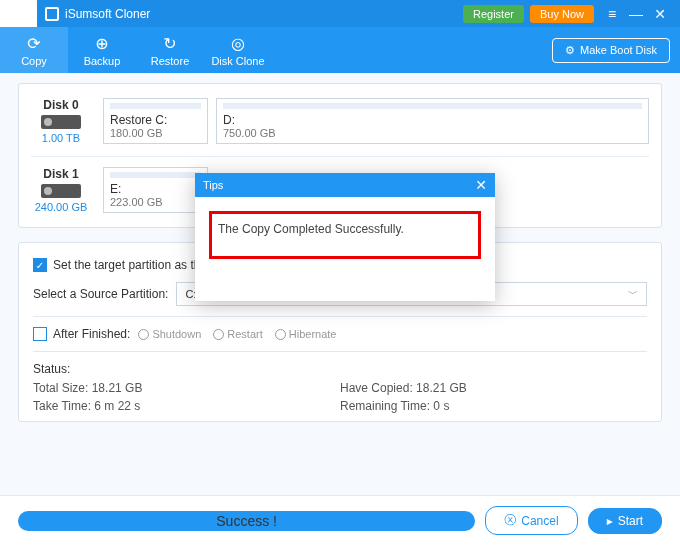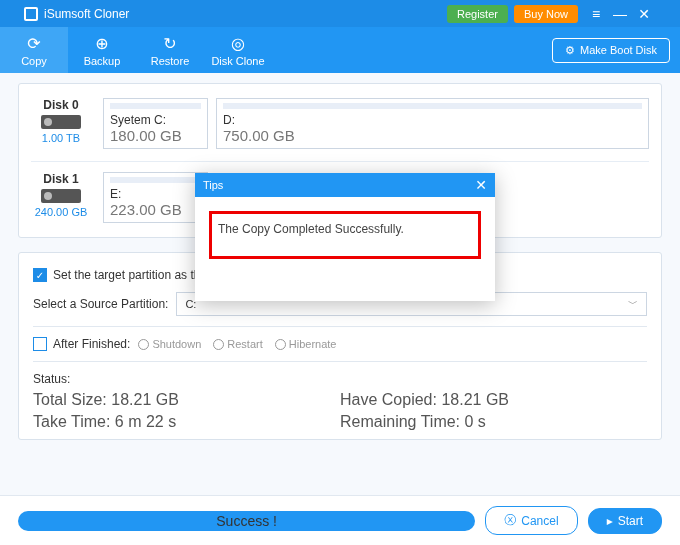--- a/index.html
+++ b/index.html
@@ -1,17 +1,17 @@
 <!DOCTYPE html>
 <html><head>
 <meta charset="utf-8">
 <style>
 * { box-sizing: border-box; margin: 0; padding: 0; font-family: Arial, sans-serif; }
 body { width: 680px; height: 545px; background: #fff; overflow: hidden; position: relative; }
-.titlebar { height: 27px; background: #1d8ce7; display: flex; align-items: center; padding: 0 24px; color: #fff; }
+.titlebar { height: 27px; background: #1d8ce7; display: flex; align-items: center; padding: 0 8px; color: #fff; margin-left: 37px; }
 .titlebar .logo-icon { width: 14px; height: 14px; background: #fff; border-radius: 2px; margin-right: 6px; display:flex;align-items:center;justify-content:center;}
 .titlebar .title { font-size: 12px; flex: 1; }
 .tb-btn { padding: 3px 10px; font-size: 11px; border-radius: 3px; margin-right: 6px; cursor: pointer; color: #fff; }
 .reg { background: #4caf50; }
 .buy { background: #ff8c00; }
 .tb-icon { width: 24px; height:24px; display:flex; align-items:center; justify-content:center; cursor:pointer; color:#fff; font-size:14px;}
 .tabbar { height: 46px; background: #2196f3; display: flex; align-items: stretch; padding-right: 10px; }
 .tab { width: 68px; display:flex; flex-direction:column; align-items:center; justify-content:center; color:#fff; font-size:11px; cursor:pointer; gap:2px;}
 .tab.active { background: #3ea6f6; }
 .tab-icon { font-size:16px; }
@@ -23,31 +23,31 @@
 .disk-row + .disk-row { border-top:1px solid #e6edf5; margin-top:6px; padding-top:10px;}
 .disk-col { width:60px; text-align:center;}
 .disk-label { font-size:12px; font-weight:bold; color:#333;}
 .disk-img { width:40px; height:14px; background:#555; border-radius:2px; margin:3px auto; position:relative;}
 .disk-img::before { content:''; position:absolute; left:3px; top:3px; width:8px;height:8px;border-radius:50%;background:#bbb;}
 .disk-size { color:#1d8ce7; font-size:11px;}
 .parts { flex:1; display:flex; gap:8px;}
 .part { border:1px solid #ccd6e2; padding:4px 6px; }
 .part-bar { height:6px; background:#e8eef7; margin-bottom:4px;}
 .part-name { font-size:12px; color:#333;}
-.part-size { font-size:15px; color:#777;}
+.part-size { font-size:11px; color:#777;}
 .opts-panel { background:#fff; border:1px solid #d9e2ec; border-radius:3px; padding:10px 14px 8px 14px;}
 .row { display:flex; align-items:center; font-size:12px; color:#333; padding:5px 0;}
 .chk { width:14px; height:14px; border:1px solid #1d8ce7; margin-right:6px; display:flex;align-items:center;justify-content:center;background:#1d8ce7;color:#fff;font-size:10px;}
 .chk.empty { background:#fff;}
 .select { flex:1; border:1px solid #ccd6e2; padding:4px 8px; font-size:11px; margin-left:8px; display:flex; justify-content:space-between; align-items:center;}
 .radio-grp { display:flex; gap:12px; margin-left:8px;}
 .radio { display:flex;align-items:center;gap:3px;color:#999;font-size:11px;}
 .radio-dot { width:11px;height:11px;border:1px solid #999;border-radius:50%;}
 .divider { border-top:1px solid #e1e8f0; margin:5px 0;}
-.status-grid { display:grid; grid-template-columns:1fr 1fr; font-size:16px; color:#555; gap:4px 0;}
+.status-grid { display:grid; grid-template-columns:1fr 1fr; font-size:12px; color:#555; gap:4px 0;}
 .footer { position:absolute; left:0;right:0;bottom:0; background:#fff; border-top:1px solid #e1e8f0; padding:10px 18px; display:flex; align-items:center; gap:10px;}
 .progress { flex:1; height:20px; background:#2196f3; border-radius:10px; color:#333; font-size:14px; display:flex;align-items:center;justify-content:center;}
 .fbtn { padding:5px 18px; font-size:12px; border-radius:12px; cursor:pointer; display:flex;align-items:center;gap:5px;}
 .cancel { border:1px solid #2196f3; color:#2196f3; background:#fff;}
 .start { background:#2196f3; color:#fff; border:1px solid #2196f3;}
 .dialog { position:absolute; left:195px; top:173px; width:300px; background:#fff; box-shadow:0 4px 20px rgba(0,0,0,0.25); z-index:100;}
 .dlg-titlebar { height:24px; background:#2196f3; color:#fff; font-size:11px; display:flex; align-items:center; padding:0 8px;}
 .dlg-titlebar .dlg-close { margin-left:auto; cursor:pointer; font-size:14px;}
 .dlg-body { padding:28px 14px 18px 14px;}
 .highlight-box { border:3px solid #e00; padding:8px 6px 20px 6px; margin:-14px 0 24px 0;}
@@ -101,21 +101,21 @@
   <div class="panel">
     <div class="disk-row">
       <div class="disk-col">
         <div class="disk-label">Disk 0</div>
         <div class="disk-img"></div>
         <div class="disk-size">1.00 TB</div>
       </div>
       <div class="parts">
         <div class="part" style="flex:0 0 105px">
           <div class="part-bar"></div>
-          <div class="part-name">Syetem C:</div>
+          <div class="part-name">Restore C:</div>
           <div class="part-size">180.00 GB</div>
         </div>
         <div class="part" style="flex:1">
           <div class="part-bar"></div>
           <div class="part-name">D:</div>
           <div class="part-size">750.00 GB</div>
         </div>
       </div>
     </div>
     <div class="disk-row">

